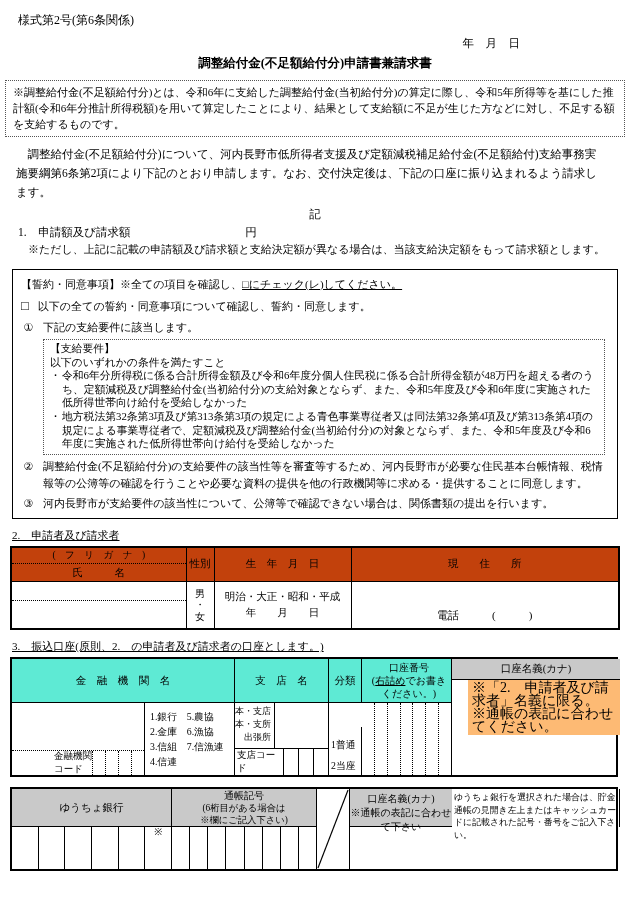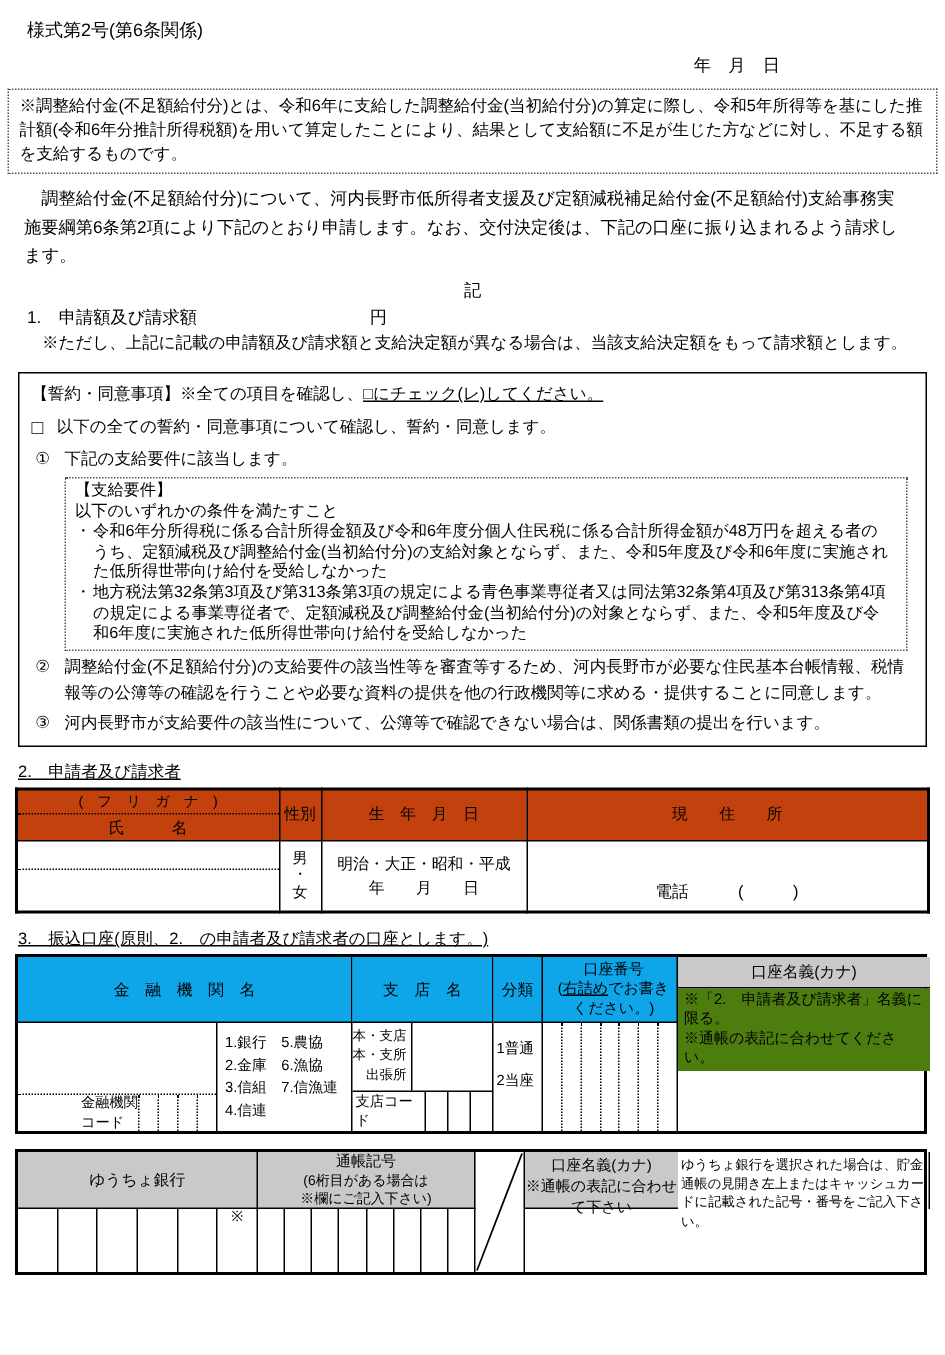--- a/index.html
+++ b/index.html
@@ -3,21 +3,21 @@
 <meta charset="utf-8">
 <style>
   * { box-sizing: border-box; margin: 0; padding: 0; }
   html,body { background: #fff; }
   .page {
     position: relative;
     width: 630px; height: 903px;
     margin: 0 auto;
     background: #fff;
     color: #000;
-    font-family: Liberation Sans, sans-serif;
+    font-family: Liberation Serif, serif;
     font-size: 11px;
     overflow: hidden;
   }
   .u { text-decoration: underline; }
   .gray { background: #c9c9c9; }
 
   .form-number { margin: 12px 0 0 18px; font-size: 12px; }
   .date-line { margin: 7px 110px 0 0; text-align: right; font-size: 11.5px; }
   .doc-title { margin-top: 4px; text-align: center; font-size: 12.5px; font-weight: bold; }
 
@@ -75,46 +75,46 @@
   
   .bank-table {
     margin: 3px 0 0 10px; width: 608px;
     display: grid;
     grid-template-columns: 133px 90px 94px 33px 90px 168px;
     grid-template-rows: 44px 72px;
     border: 2px solid #000;
     font-size: 10.5px;
   }
   .bt-cell { border-right: 1px solid #000; }
-  .bt-head { background: #0ea5e9; border-bottom: 1px solid #000; display: flex; align-items: center; justify-content: center; text-align: center; }
+  .bt-head { background: #5eead4; border-bottom: 1px solid #000; display: flex; align-items: center; justify-content: center; text-align: center; }
   .bt-inst-head { grid-column: 1 / 3; }
   .acct-head { flex-direction: column; font-size: 10px; line-height: 13px; align-items: flex-start; padding-left: 5px; }
   .acct-head .c { align-self: center; }
   .bt-holder-col { grid-column: 6; grid-row: 1 / 3; display: flex; flex-direction: column; border-right: none; }
   .holder-head { background: #c9c9c9; border-bottom: 1px solid #000; text-align: center; padding: 3px 0; font-size: 10.5px; }
-  .holder-notes { background: #4d7c0f; font-size: 10px; line-height: 13px; padding: 1px 4px 2px 4px; }
+  .holder-notes { background: #fdba74; font-size: 14px; line-height: 13px; padding: 1px 4px 2px 4px; margin-left: 16px; }
   .holder-write { flex: 1; }
   .bt-instname { position: relative; }
   .inst-code-row {
     position: absolute; left: 0; right: 0; bottom: 0; height: 25px;
     border-top: 1px dotted #000; display: flex; align-items: stretch; padding-left: 40px;
   }
   .inst-code-row .lbl { flex: 1; font-size: 9.5px; display: flex; align-items: center; padding-left: 2px; }
   .codeboxes { display: flex; width: 52px; }
   .codeboxes .cbx { flex: 1; border-left: 1px dotted #000; }
   .bt-typelist { font-size: 9.8px; line-height: 15px; padding: 6px 0 0 5px; }
   .bt-branch { display: flex; flex-direction: column; }
   .branch-top { flex: 1; display: flex; }
   .branch-opts { width: 40px; border-right: 1px solid #000; font-size: 9px; line-height: 13px; text-align: right; padding: 2px 3px 0 0; }
   .branch-write { flex: 1; }
   .branch-code-row { height: 27px; border-top: 1px solid #000; display: flex; align-items: stretch; }
   .branch-code-row .lbl { flex: 1; font-size: 9.5px; display: flex; align-items: center; padding-left: 2px; }
   .branch-code-row .codeboxes { width: 45px; }
   .branch-code-row .cbx { flex: 1; border-left: 1px solid #000; }
-  .bt-class { font-size: 9.8px; line-height: 21px; padding: 7px 0 0 2px; }
+  .bt-class { font-size: 9.8px; line-height: 21px; padding: 7px 0 0 2px; margin-top: 24px; }
   .bt-acctno { display: flex; }
   .bt-acctno .dbx { flex: 1; border-left: 1px dotted #000; }
   .bt-acctno .dbx:first-child { border-left: none; }
 
   
   .yucho-table {
     margin: 10px 0 0 10px; width: 608px;
     display: grid;
     grid-template-columns: 160px 145px 33px 102px 168px;
     grid-template-rows: 38px 42px;
@@ -138,20 +138,21 @@
   .yt-boxes .bx .mark { display: block; text-align: center; font-size: 9.5px; line-height: 11px; }
   .yt-holderwrite { border-right: none; }
 </style>
 </head>
 <body>
 
 <div class="page">
 
   <div class="form-number">様式第2号(第6条関係)</div>
   <div class="date-line">年　月　日</div>
+  <div class="doc-title">調整給付金(不足額給付分)申請書兼請求書</div>
 
   <div class="note-box">※調整給付金(不足額給付分)とは、令和6年に支給した調整給付金(当初給付分)の算定に際し、令和5年所得等を基にした推計額(令和6年分推計所得税額)を用いて算定したことにより、結果として支給額に不足が生じた方などに対し、不足する額を支給するものです。</div>
 
 
   <p class="intro">調整給付金(不足額給付分)について、河内長野市低所得者支援及び定額減税補足給付金(不足額給付)支給事務実施要綱第6条第2項により下記のとおり申請します。なお、交付決定後は、下記の口座に振り込まれるよう請求します。</p>
 
   <div class="ki">記</div>
 
   <div class="s1-line">
     <span>1.　申請額及び請求額</span>

